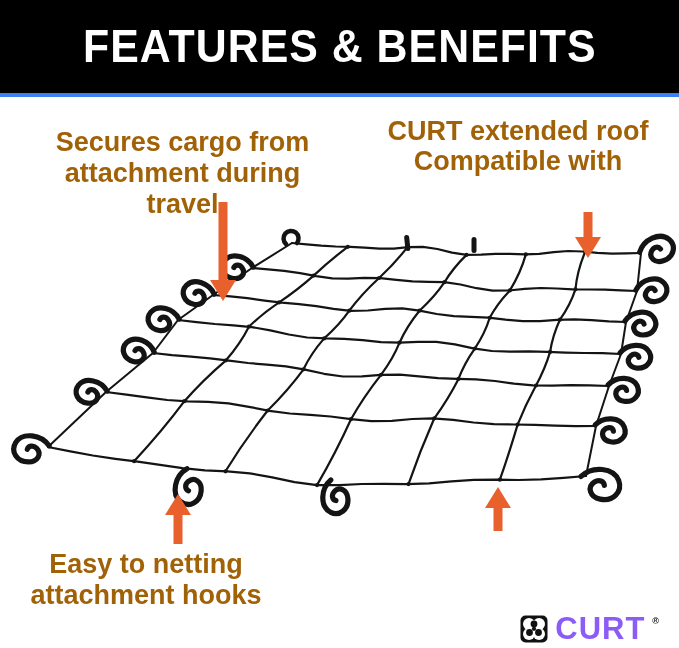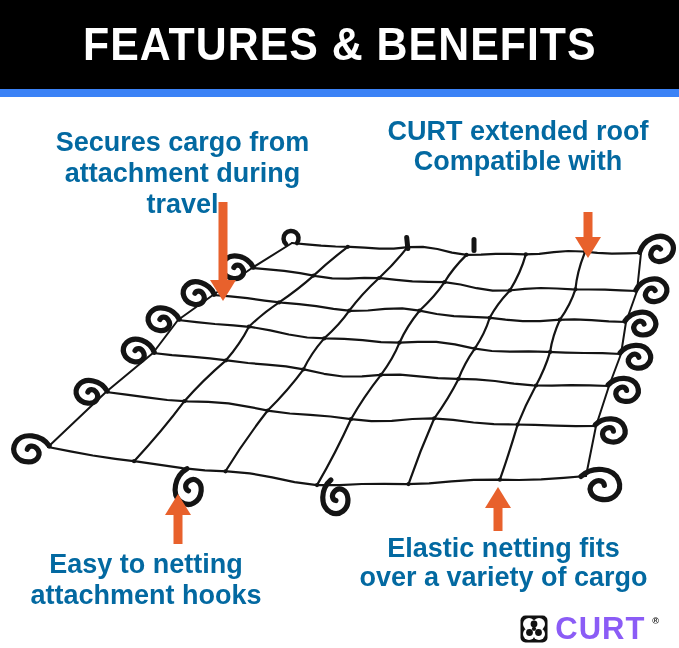--- a/index.html
+++ b/index.html
@@ -3,29 +3,29 @@
 <meta charset="utf-8">
 <style>
   html,body{margin:0;padding:0;background:#fff;}
   .page{
     position:relative;width:679px;height:648px;background:#ffffff;
     font-family:"Liberation Sans",sans-serif;overflow:hidden;
   }
   .header{
     position:absolute;top:0;left:0;width:679px;height:97px;background:#000000;
     display:flex;align-items:center;justify-content:center;
-    border-bottom:8px solid #3b82f6;box-sizing:border-box;
+    border-bottom:4px solid #3b82f6;box-sizing:border-box;
   }
   .header .title{
     color:#ffffff;font-size:42px;font-weight:800;letter-spacing:1px;
     transform:scale(1.02,1.08);white-space:nowrap;
   }
   #art{position:absolute;left:0;top:0;width:679px;height:648px;}
   .callout{
-    position:absolute;color:#0369a1;font-weight:700;font-size:27px;line-height:31px;
+    position:absolute;color:#a16207;font-weight:700;font-size:27px;line-height:31px;
     text-align:center;z-index:2;
   }
   #c1{left:25px;top:127px;width:315px;}
   #c2{left:368px;top:116px;width:300px;line-height:30px;}
   #c3{left:10px;top:549px;width:272px;}
   #c4{left:356px;top:534px;width:295px;line-height:29px;}
   .brand{
     position:absolute;right:20px;bottom:4px;display:flex;align-items:center;gap:7px;z-index:2;
   }
   .brand .name{font-size:31px;font-weight:900;letter-spacing:1px;color:#8b5cf6;line-height:1;}
@@ -136,24 +136,20 @@
   <div class="callout" id="c2">
     <div>CURT extended roof</div>
     <div>Compatible with</div>
   </div>
 
   <div class="callout" id="c3">
     <div>Easy to netting</div>
     <div>attachment hooks</div>
   </div>
 
-  <div class="callout" id="c4">
-    <div>Elastic netting fits</div>
-    <div>over a variety of cargo</div>
-  </div>
 
   <div class="brand">
     <svg width="28" height="28" viewBox="0 0 28 28">
       <rect x="0.5" y="0.5" width="27" height="27" rx="5" fill="#111"></rect>
       <circle cx="9" cy="9" r="6" fill="#fff"></circle>
       <circle cx="19" cy="9" r="6" fill="#fff"></circle>
       <circle cx="9" cy="19" r="6" fill="#fff"></circle>
       <circle cx="19" cy="19" r="6" fill="#fff"></circle>
       <circle cx="14" cy="14" r="5.5" fill="#fff"></circle>
       <circle cx="14" cy="9" r="3.4" fill="#111"></circle>

